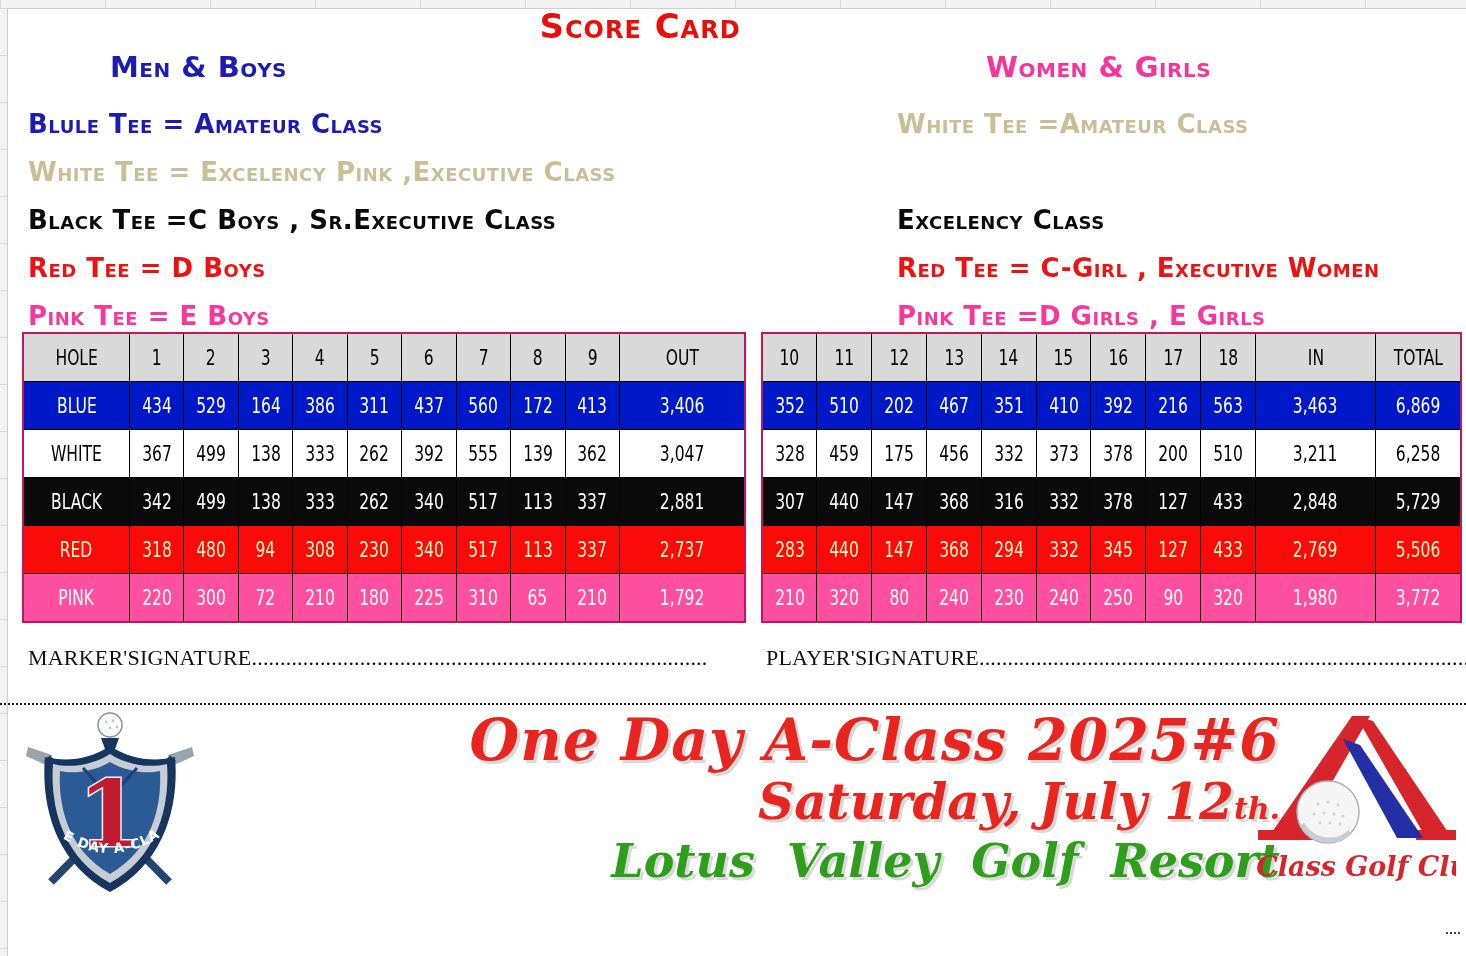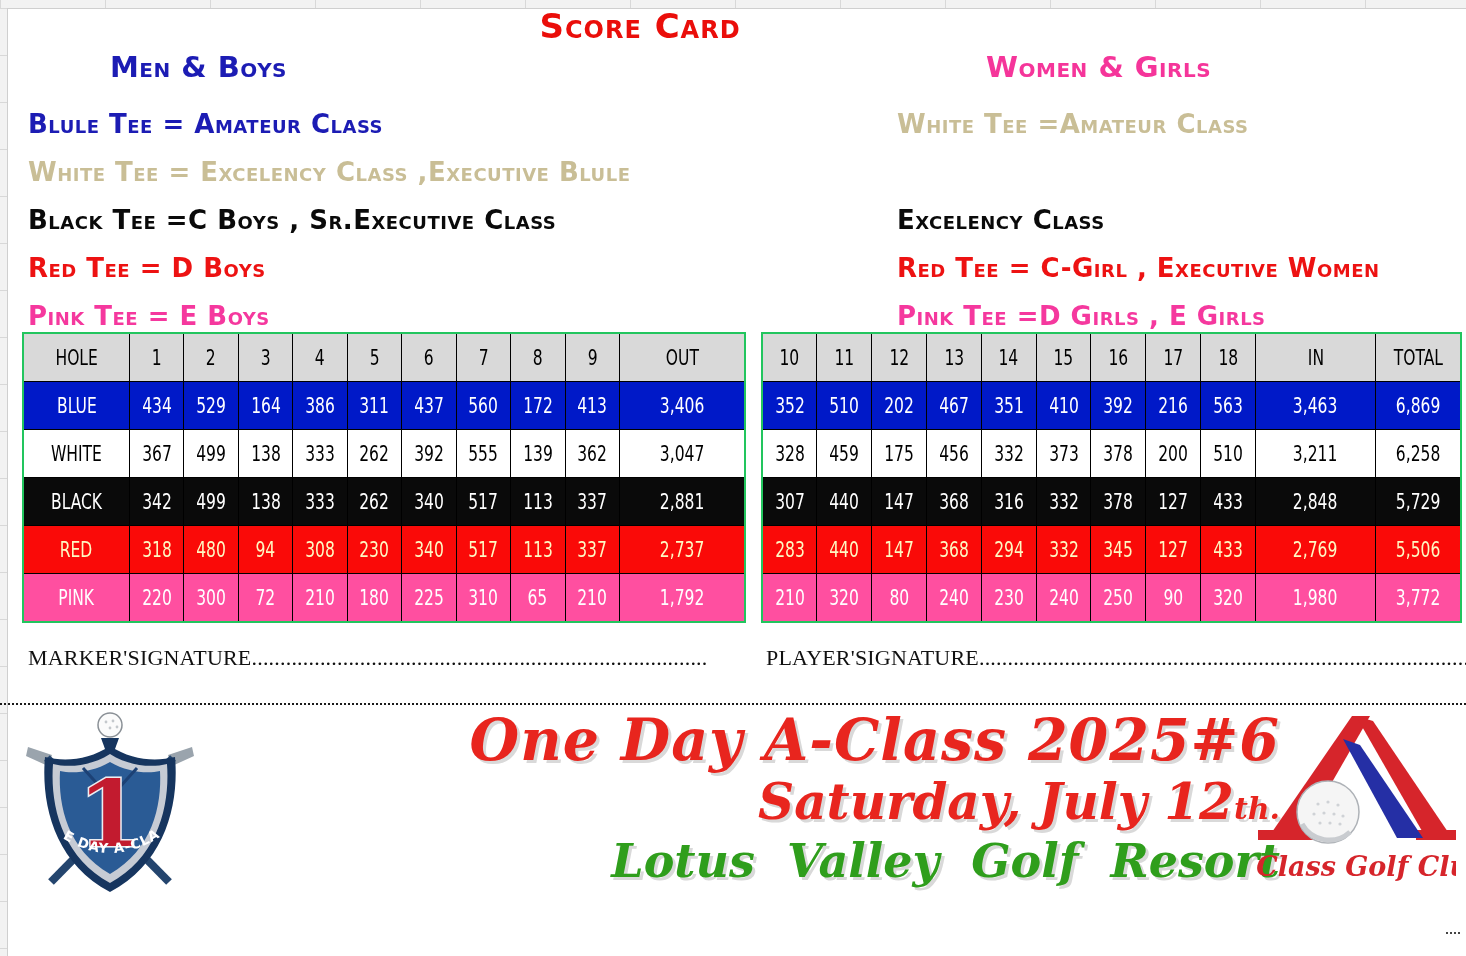--- a/index.html
+++ b/index.html
@@ -25,21 +25,21 @@
   .legend-line{position:absolute;font-family:"DejaVu Sans",sans-serif;font-weight:bold;
     font-variant:small-caps;font-size:26px;letter-spacing:.5px;white-space:nowrap;}
   .men-l{left:28px;} .women-l{left:897px;text-align:right;}
   .y0{top:109px}.y1{top:157px}.y2{top:205px}.y3{top:253px}.y4{top:301px}
   .c-blue{color:#1C1CB4}.c-tan{color:#C9BE96}.c-black{color:#0A0A0A}
   .c-red{color:#ED1212}.c-pink{color:#F5389E}
 
   
   .table-front{position:absolute;left:22px;top:332px;width:724px;}
   .table-back{position:absolute;left:761px;top:332px;width:701px;}
-  table{border-collapse:collapse;table-layout:fixed;width:100%;border:2px solid #22c55e;}
+  table{border-collapse:collapse;table-layout:fixed;width:100%;border:2px solid #be185d;}
   th,td{height:47px;text-align:center;vertical-align:middle;border:1px solid #000;
     padding:0;font-size:21px;overflow:hidden;white-space:nowrap;}
   thead th{background:#D9D9D9;color:#000;font-weight:normal;}
   .cnd{display:inline-block;transform:scaleX(.74);transform-origin:center;
     font-family:"DejaVu Sans",sans-serif;}
   .r-blue{background:#0019C8;color:#fff}
   .r-white{background:#ffffff;color:#000}
   .r-black{background:#0A0A0A;color:#fff}
   .r-red{background:#FA0A08;color:#fef9c3}
   .r-pink{background:#FF4FA0;color:#fff}
@@ -76,21 +76,21 @@
 
   <div class="grid-top"></div>
   <div class="grid-left"></div>
 
   <div class="sc-title">Score Card</div>
 
   <div class="legend-heading heading-men">Men &amp; Boys</div>
   <div class="legend-heading heading-women">Women &amp; Girls</div>
 
   <div class="legend-line men-l y0 c-blue">Blule Tee  = Amateur Class</div>
-  <div class="legend-line men-l y1 c-tan">White Tee = Excelency Class ,Executive Blule</div>
+  <div class="legend-line men-l y1 c-tan">White Tee = Excelency Pink ,Executive Class</div>
   <div class="legend-line men-l y2 c-black">Black Tee =C Boys , Sr.Executive Class</div>
   <div class="legend-line men-l y3 c-red">Red Tee = D Boys</div>
   <div class="legend-line men-l y4 c-pink">Pink Tee = E Boys</div>
 
   <div class="legend-line women-l y0 c-tan">White Tee =Amateur Class</div>
   <div class="legend-line women-l y2 c-black">Excelency Class</div>
   <div class="legend-line women-l y3 c-red">Red Tee = C-Girl , Executive Women</div>
   <div class="legend-line women-l y4 c-pink">Pink Tee =D Girls , E Girls</div>
 
   <div class="table-front">

